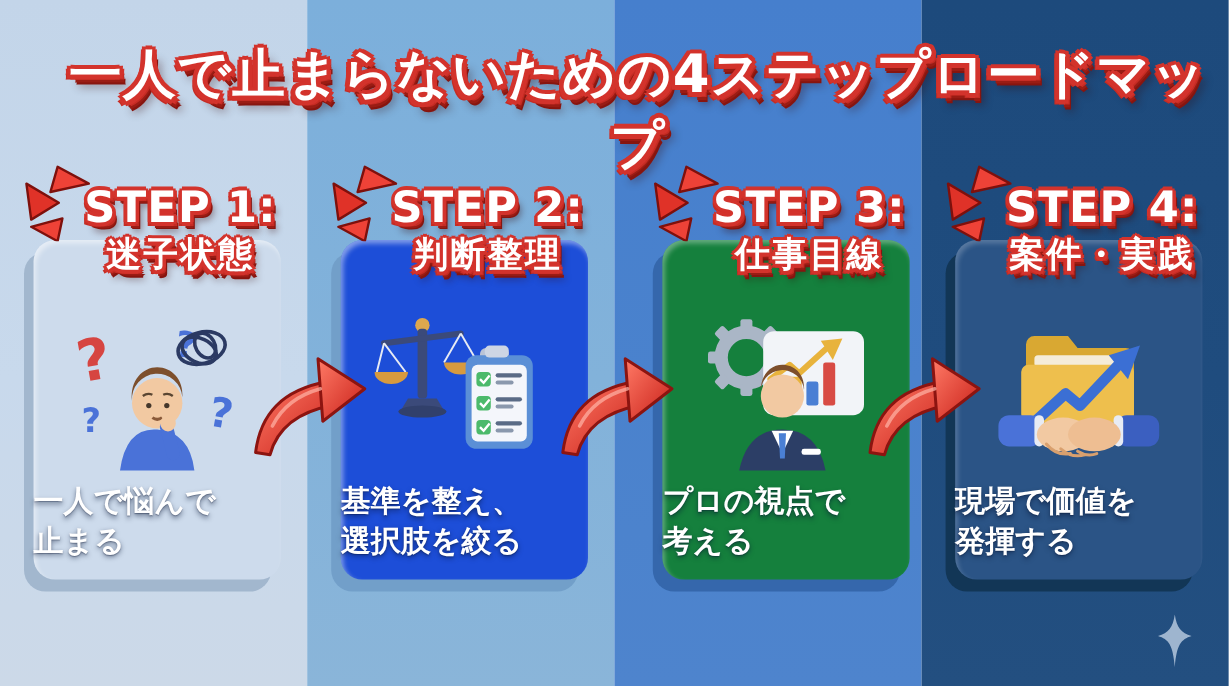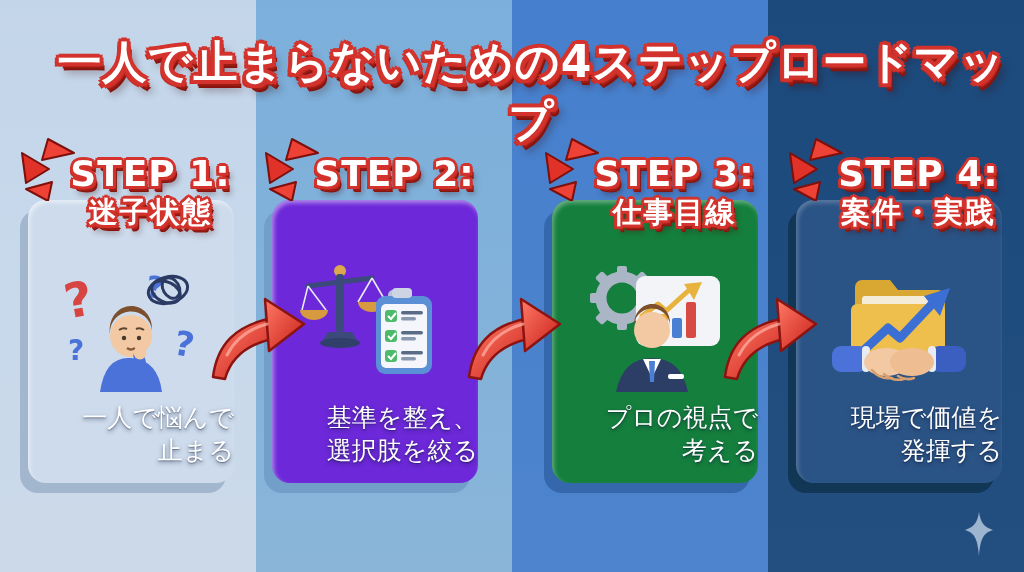--- a/index.html
+++ b/index.html
@@ -30,42 +30,42 @@
     font-size:44px; z-index:10;
     text-shadow:
       -3px -3px 0 #d3332c, 0 -4px 0 #d3332c, 3px -3px 0 #d3332c,
       -4px 0 0 #d3332c, 4px 0 0 #d3332c,
       -3px 3px 0 #d3332c, 0 4px 0 #d3332c, 3px 3px 0 #d3332c,
       -4px 4px 0 #c52c24, 4px 4px 0 #c52c24,
       4px 6px 0 #9a1c14, 5px 8px 0 #87150f, 7px 10px 8px rgba(50,0,0,.45);
   }
 
   .step { position:absolute; top:0; width:256px; height:450px; }
-  .step1 { left:0; } .step2 { left:244px; } .step3 { left:524px; } .step4 { left:768px; }
+  .step1 { left:0; } .step2 { left:256px; } .step3 { left:524px; } .step4 { left:768px; }
 
   .card {
     position:absolute; left:28px; top:200px; width:206px; height:283px;
     border-radius:18px; z-index:1;
   }
   .step1 .card { background:#cddbec; box-shadow:-8px 10px 0 #a2b7ce, inset 2px 3px 4px rgba(255,255,255,.5); }
-  .step2 .card { background:#6d28d9; box-shadow:-8px 10px 0 #729fc9, inset 2px 3px 4px rgba(255,255,255,.45);padding-left:20px; }
+  .step2 .card { background:#1d4ed8; box-shadow:-8px 10px 0 #729fc9, inset 2px 3px 4px rgba(255,255,255,.45);padding-left:20px; }
   .step3 .card { background:#15803d; box-shadow:-8px 10px 0 #3567ac, inset 2px 3px 4px rgba(255,255,255,.35); }
   .step4 .card { background:#2b5486; box-shadow:-8px 10px 0 #123656, inset 2px 3px 4px rgba(255,255,255,.22); }
 
   .step-heading { position:absolute; left:18px; top:153px; width:226px; text-align:center; z-index:4; line-height:1.18; }
   .step-heading .line1 { font-size:36px; display:block; }
   .step-heading .line2 { font-size:29px; display:block; letter-spacing:2px; }
 
   .burst { position:absolute; left:20px; top:137px; z-index:5; }
 
   .icon-box { position:absolute; left:28px; top:58px; width:150px; height:135px; }
 
   .caption {
-    position:absolute; left:0; bottom:16px; width:206px; text-align:right;
-    color:#fff; font-weight:400; font-size:25px; line-height:1.32;
+    position:absolute; left:0; bottom:16px; width:206px; text-align:left;
+    color:#fff; font-weight:700; font-size:25px; line-height:1.32;
     text-shadow:0 2px 4px rgba(8,20,50,.5), 0 1px 1px rgba(8,20,50,.4);
   }
 
   .arrow { position:absolute; top:293px; z-index:6; }
   .arrow1 { left:205px; } .arrow2 { left:461px; } .arrow3 { left:717px; }
 
   .sparkle { position:absolute; left:964px; top:512px; z-index:2; }
 </style>
 </head>
 <body>
@@ -123,20 +123,21 @@
   <section class="step step2">
     <svg class="burst" width="58" height="64" viewBox="0 0 58 64">
       <g stroke="#7e100c" stroke-width="2" stroke-linejoin="round">
         <polygon points="28,2 54,16 22,23" fill="#ee4237"></polygon>
         <polygon points="2,16 29,32 6,46" fill="#e03228"></polygon>
         <polygon points="6,52 32,45 28,64" fill="#ee4237"></polygon>
       </g>
     </svg>
     <div class="step-heading outlined">
       <span class="line1">STEP 2:</span>
+      <span class="line2">判断整理</span>
     </div>
     <div class="card">
       <svg class="icon-box" viewBox="0 0 150 135">
         <circle cx="40" cy="13" r="6" fill="#dda74e"></circle>
         <rect x="36" y="16" width="8" height="58" rx="3" fill="#3b4a7a"></rect>
         <line x1="8" y1="28" x2="72" y2="20" stroke="#3b4a7a" stroke-width="5" stroke-linecap="round"></line>
         <line x1="8" y1="28" x2="2" y2="52" stroke="#e7ebf4" stroke-width="1.6"></line>
         <line x1="8" y1="28" x2="26" y2="52" stroke="#e7ebf4" stroke-width="1.6"></line>
         <line x1="72" y1="20" x2="58" y2="44" stroke="#e7ebf4" stroke-width="1.6"></line>
         <line x1="72" y1="20" x2="86" y2="44" stroke="#e7ebf4" stroke-width="1.6"></line>

